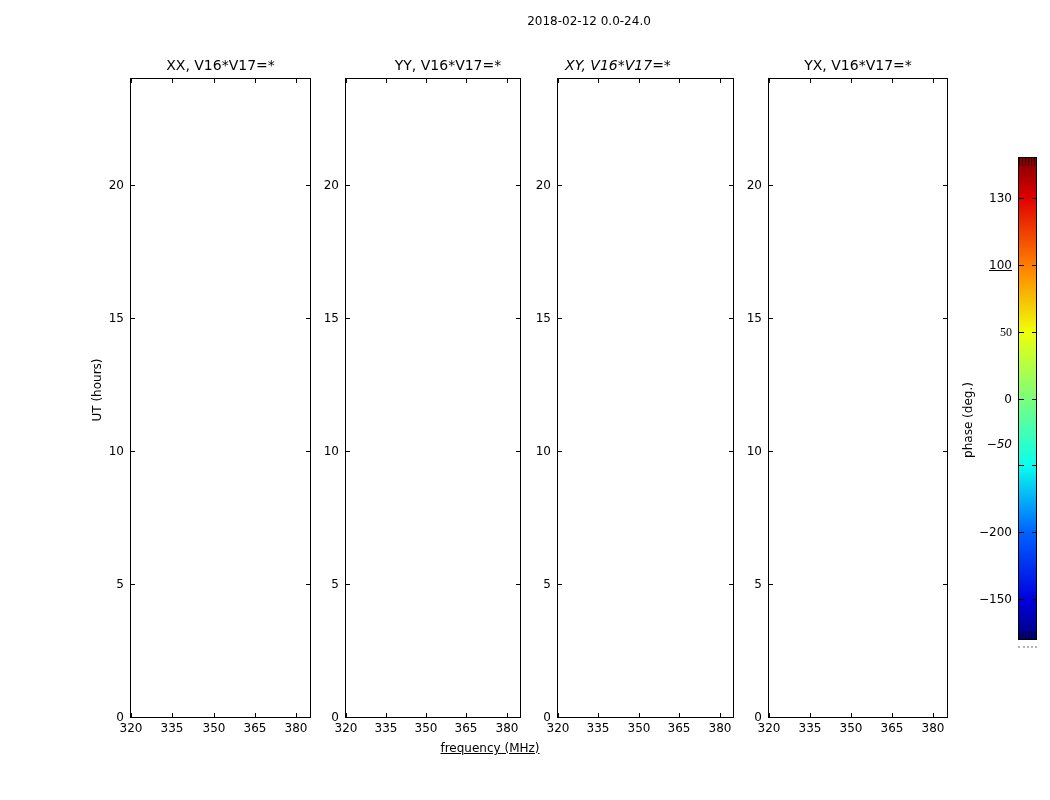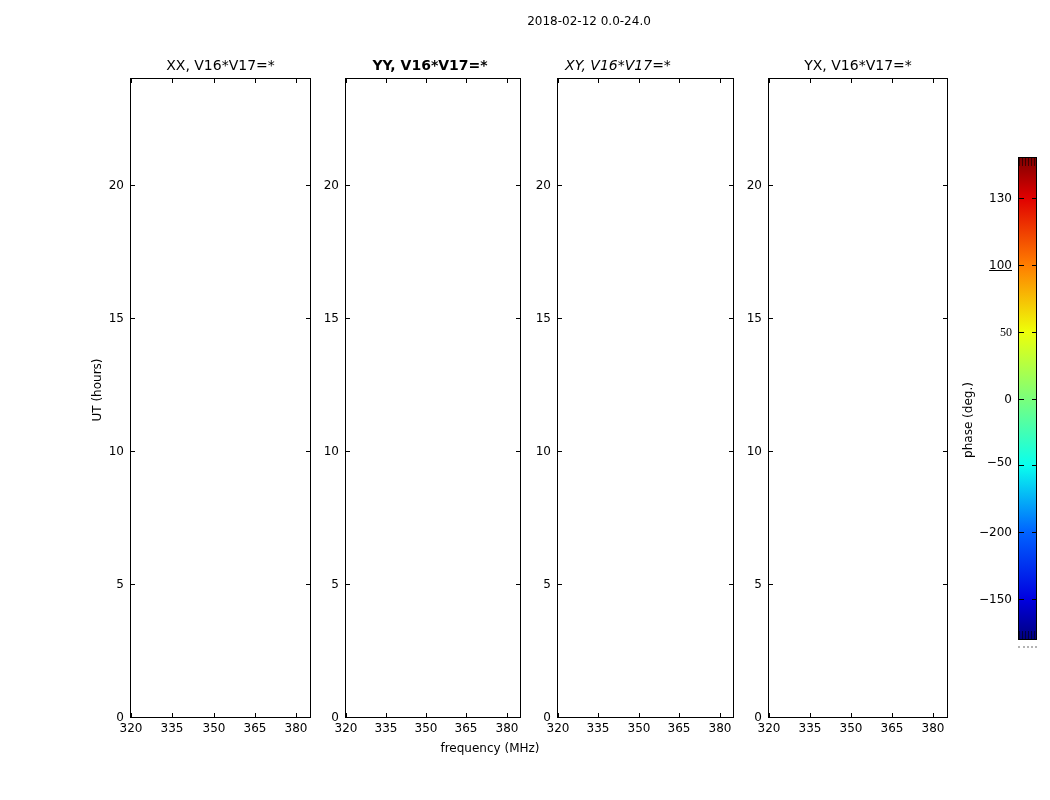--- a/index.html
+++ b/index.html
@@ -25,21 +25,21 @@
   .tick.xt{width:1px;height:4px;}
   .tick.yt{height:1px;width:4px;}
   .x-tick-label{
     top:721px;transform:translateX(-50%);
     font-size:12px;white-space:nowrap;line-height:14px;
   }
   .y-tick-label{
     width:40px;text-align:right;font-size:12px;line-height:16px;
   }
   .axis-label{font-size:12px;white-space:nowrap;}
-  .x-axis-label{top:741px;left:490px;transform:translateX(-50%);}
+  .x-axis-label{top:741px;left:490px;transform:translateX(-50%);text-decoration:underline;}
   .y-axis-label{
     left:97px;top:390px;
     transform:translate(-50%,-50%) rotate(-90deg);
   }
   .colorbar{
     left:1018px;top:157px;width:19px;height:483px;
     border:1px solid #000;box-sizing:border-box;
   }
   .colorbar-gradient{position:absolute;left:0;top:0;right:0;bottom:0;}
   .cb-stripes{
@@ -115,21 +115,21 @@
       <div class="tick xt" style="left: 161px; top: 0px;"></div>
       <div class="tick yt" style="top: 505px; left: 0px;"></div>
       <div class="tick yt" style="top: 505px; right: 0px;"></div>
       <div class="tick yt" style="top: 372px; left: 0px;"></div>
       <div class="tick yt" style="top: 372px; right: 0px;"></div>
       <div class="tick yt" style="top: 239px; left: 0px;"></div>
       <div class="tick yt" style="top: 239px; right: 0px;"></div>
       <div class="tick yt" style="top: 106px; left: 0px;"></div>
       <div class="tick yt" style="top: 106px; right: 0px;"></div>
     </div>
-    <div class="abs subplot-title" style="left: 430px; font-weight: bold;">YY, V16*V17=*</div>
+    <div class="abs subplot-title" style="left: 448px;">YY, V16*V17=*</div>
     <div class="abs x-tick-label" style="left: 346px;">320</div>
     <div class="abs x-tick-label" style="left: 386px;">335</div>
     <div class="abs x-tick-label" style="left: 426px;">350</div>
     <div class="abs x-tick-label" style="left: 466px;">365</div>
     <div class="abs x-tick-label" style="left: 507px;">380</div>
     <div class="abs y-tick-label" style="left: 299px; top: 709px;">0</div>
     <div class="abs y-tick-label" style="left: 299px; top: 576px;">5</div>
     <div class="abs y-tick-label" style="left: 299px; top: 443px;">10</div>
     <div class="abs y-tick-label" style="left: 299px; top: 310px;">15</div>
     <div class="abs y-tick-label" style="left: 299px; top: 177px;">20</div>
@@ -214,21 +214,21 @@
     <div class="abs cb-tick" style="left: 1032px; top: 265px; width: 4px;"></div>
     <div class="abs cb-tick-label" style="top: 257px; text-decoration: underline;">100</div>
     <div class="abs cb-tick" style="left: 1019px; top: 332px; width: 5px;"></div>
     <div class="abs cb-tick" style="left: 1032px; top: 332px; width: 4px;"></div>
     <div class="abs cb-tick-label" style="top: 324px; font-family: Liberation Serif, serif;">50</div>
     <div class="abs cb-tick" style="left: 1019px; top: 399px; width: 5px;"></div>
     <div class="abs cb-tick" style="left: 1032px; top: 399px; width: 4px;"></div>
     <div class="abs cb-tick-label" style="top: 391px;">0</div>
     <div class="abs cb-tick" style="left: 1019px; top: 465px; width: 5px;"></div>
     <div class="abs cb-tick" style="left: 1032px; top: 465px; width: 4px;"></div>
-    <div class="abs cb-tick-label" style="top: 454px;">−50</div>
+    <div class="abs cb-tick-label" style="top: 436px; font-style: italic;">−50</div>
     <div class="abs cb-tick" style="left: 1019px; top: 532px; width: 5px;"></div>
     <div class="abs cb-tick" style="left: 1032px; top: 532px; width: 4px;"></div>
     <div class="abs cb-tick-label" style="top: 524px;">−200</div>
     <div class="abs cb-tick" style="left: 1019px; top: 599px; width: 5px;"></div>
     <div class="abs cb-tick" style="left: 1032px; top: 599px; width: 4px;"></div>
     <div class="abs cb-tick-label" style="top: 591px;">−150</div>
   </div>
 <div class="abs colorbar-label">phase (deg.)</div>
 
 </body></html>

